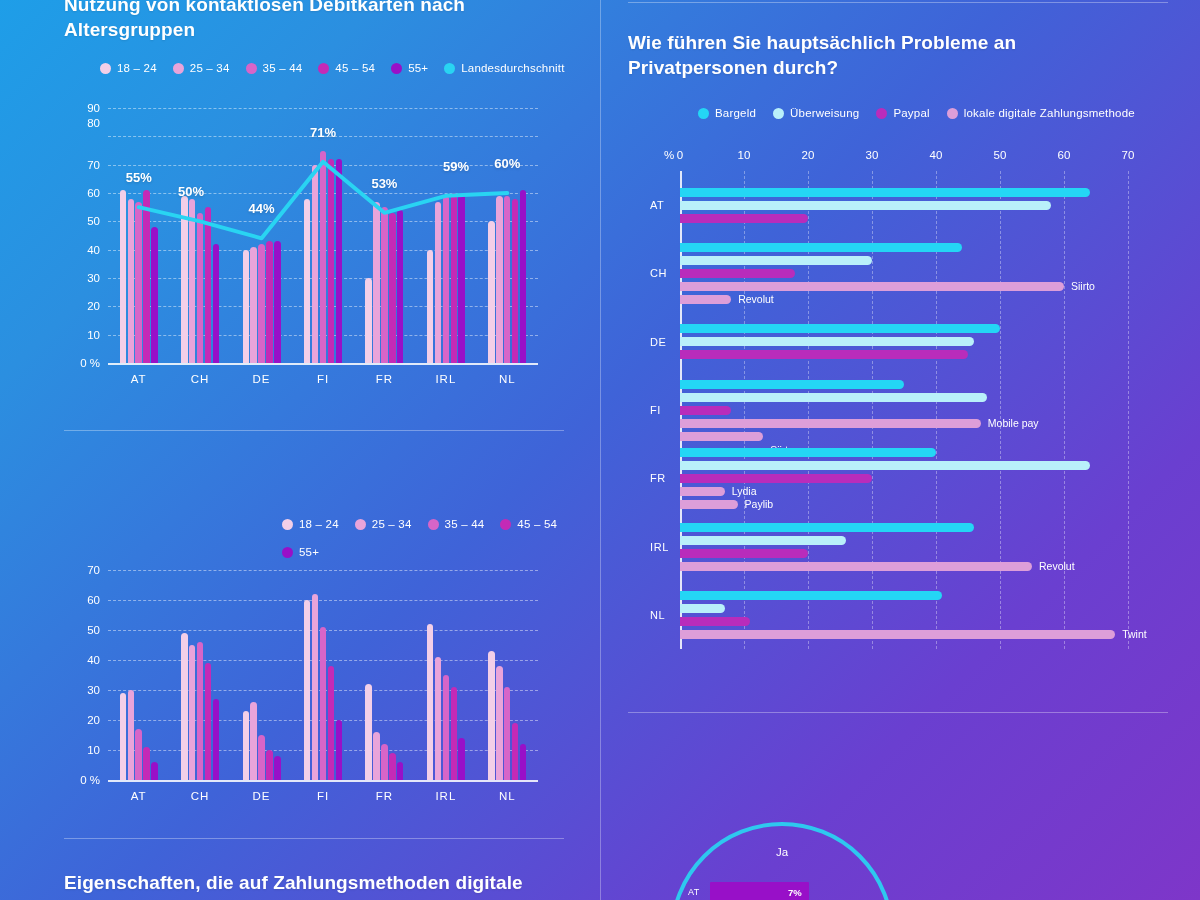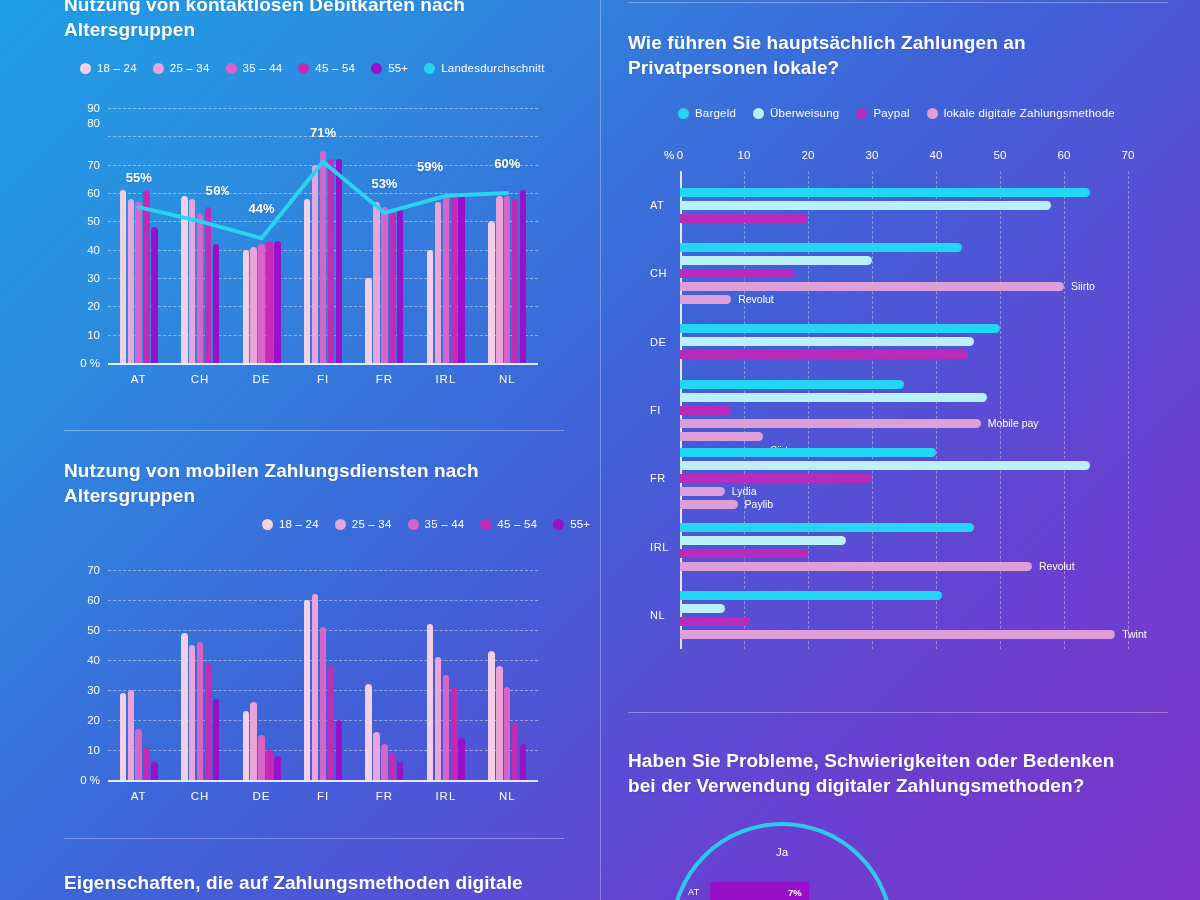--- a/index.html
+++ b/index.html
@@ -22,21 +22,21 @@
     height:1px; background:rgba(255,255,255,0.32); margin:0 0 0 0;
   }
 
   h2.section-title {
     font-size:19px; font-weight:bold; line-height:1.33;
     letter-spacing:0.1px;
     text-shadow:0 1px 2px rgba(0,0,0,0.10);
   }
 
   
-  .legend { display:flex; align-items:center; gap:18px; flex-wrap:wrap; }
+  .legend { display:flex; align-items:center; gap:18px; flex-wrap:wrap;margin-left:20px; }
   .legend-item { display:flex; align-items:center; gap:6px; }
   .legend-dot { width:11px; height:11px; border-radius:50%; display:block; }
   .legend-label { font-size:11.5px; letter-spacing:0.2px; white-space:nowrap; }
 
   
   .vchart { position:relative; }
   .vchart .plot { position:absolute; left:44px; right:26px; }
   .grid-line {
     position:absolute; left:0; right:0; height:0;
     border-top:1.5px dashed rgba(255,255,255,0.45);
@@ -197,32 +197,31 @@
           <div class="bar" style="height: 167.167px; background: rgb(233, 164, 218);"></div>
           <div class="bar" style="height: 167.167px; background: rgb(215, 101, 200);"></div>
           <div class="bar" style="height: 164.333px; background: rgb(196, 42, 182);"></div>
           <div class="bar" style="height: 172.833px; background: rgb(152, 16, 200);"></div>
           <span class="xtick">NL</span>
         </div>
         <svg class="line-layer" viewBox="0 0 430 255" preserveAspectRatio="none">
           <polyline points="30.714285714285715,99.16666666666666 92.14285714285714,113.33333333333331 153.57142857142858,130.33333333333334 215,53.83333333333334 276.42857142857144,104.83333333333334 337.8571428571429,87.83333333333334 399.2857142857143,85" fill="none" stroke="#29d4f2" stroke-width="4" stroke-linejoin="round" stroke-linecap="round"></polyline>
         </svg>
         <span class="dlabel" style="left: 30.7143px; top: 77.1667px;">55%</span>
-        <span class="dlabel" style="left: 109px; top: 91.3333px; font-family: Liberation Mono, monospace;">50%</span>
+        <span class="dlabel" style="left: 83px; top: 91.3333px;">50%</span>
         <span class="dlabel" style="left: 153.571px; top: 108.333px;">44%</span>
         <span class="dlabel" style="left: 215px; top: 31.8333px;">71%</span>
         <span class="dlabel" style="left: 276.429px; top: 82.8333px;">53%</span>
-        <span class="dlabel" style="left: 322px; top: 65.8333px;">59%</span>
+        <span class="dlabel" style="left: 348px; top: 65.8333px;">59%</span>
         <span class="dlabel" style="left: 399.286px; top: 63px;">60%</span>
       </div>
   </div>
 
   <div class="divider-h" style="position:absolute;left:64px;top:430px;width:500px;"></div>
 
-  <h2 class="section-title" style="position:absolute;left:64px;top:458px;width:470px;">Nutzung von mobilen Zahlungsdiensten nach Altersgruppen</h2>
 
   <div class="legend" id="legend-2" style="position:absolute;left:262px;top:518px;gap:16px;">
       <div class="legend-item">
         <span class="legend-dot" style="background: rgb(243, 207, 232);"></span>
         <span class="legend-label">18 – 24</span>
       </div>
       <div class="legend-item">
         <span class="legend-dot" style="background: rgb(233, 164, 218);"></span>
         <span class="legend-label">25 – 34</span>
       </div>
@@ -319,21 +318,21 @@
 
   <div class="divider-h" style="position:absolute;left:64px;top:838px;width:500px;"></div>
 
   <h2 class="section-title" style="position:absolute;left:64px;top:870px;width:500px;">Eigenschaften, die auf Zahlungsmethoden digitale</h2>
 </div>
 
 <div class="panel" id="right-panel">
 
   <div class="divider-h" style="position:absolute;left:28px;top:2px;width:540px;"></div>
 
-  <h2 class="section-title" style="position:absolute;left:28px;top:30px;width:460px;">Wie führen Sie hauptsächlich Zahlungen an Privatpersonen lokale?</h2>
+  <h2 class="section-title" style="position:absolute;left:28px;top:30px;width:460px;">Wie führen Sie hauptsächlich Probleme an Privatpersonen durch?</h2>
 
   <div class="legend" id="legend-3" style="position:absolute;left:78px;top:107px;gap:17px;">
       <div class="legend-item">
         <span class="legend-dot" style="background: rgb(36, 214, 245);"></span>
         <span class="legend-label">Bargeld</span>
       </div>
       <div class="legend-item">
         <span class="legend-dot" style="background: rgb(185, 240, 250);"></span>
         <span class="legend-label">Überweisung</span>
       </div>
@@ -409,21 +408,20 @@
         <div class="hbar" style="top: 458.857px; width: 435.2px; background: rgb(221, 158, 217);"></div>
         <span class="hbar-note" style="left: 442.2px; top: 463.357px;">Twint</span>
         <span class="ylab-h" style="left: -30px; top: 443.857px;">NL</span>
       </div>
     <span class="xlab-top" style="left:36px;top:4px;transform:none;">%</span>
   </div>
 
 
   <div class="divider-h" style="position:absolute;left:28px;top:712px;width:540px;"></div>
 
-  <h2 class="section-title" style="position:absolute;left:28px;top:748px;width:500px;">Haben Sie Probleme, Schwierigkeiten oder Bedenken bei der Verwendung digitaler Zahlungsmethoden?</h2>
 
   <div class="donut-wrap" id="donut" style="left:50px;top:822px;width:280px;height:120px;">
     <div class="donut-ring" style="left:20px;top:0;width:224px;height:224px;"></div>
     <div class="donut-label" style="left:132px;top:24px;">Ja</div>
     <div class="mini-row" style="left:38px;top:60px;width:210px;">
       <span class="mini-cc" style="width:22px;">AT</span>
       <div class="mini-bar" id="mini-bar-at" style="width: 98.8px;">
         <span class="mini-val">7%</span>
       </div>
     </div>

